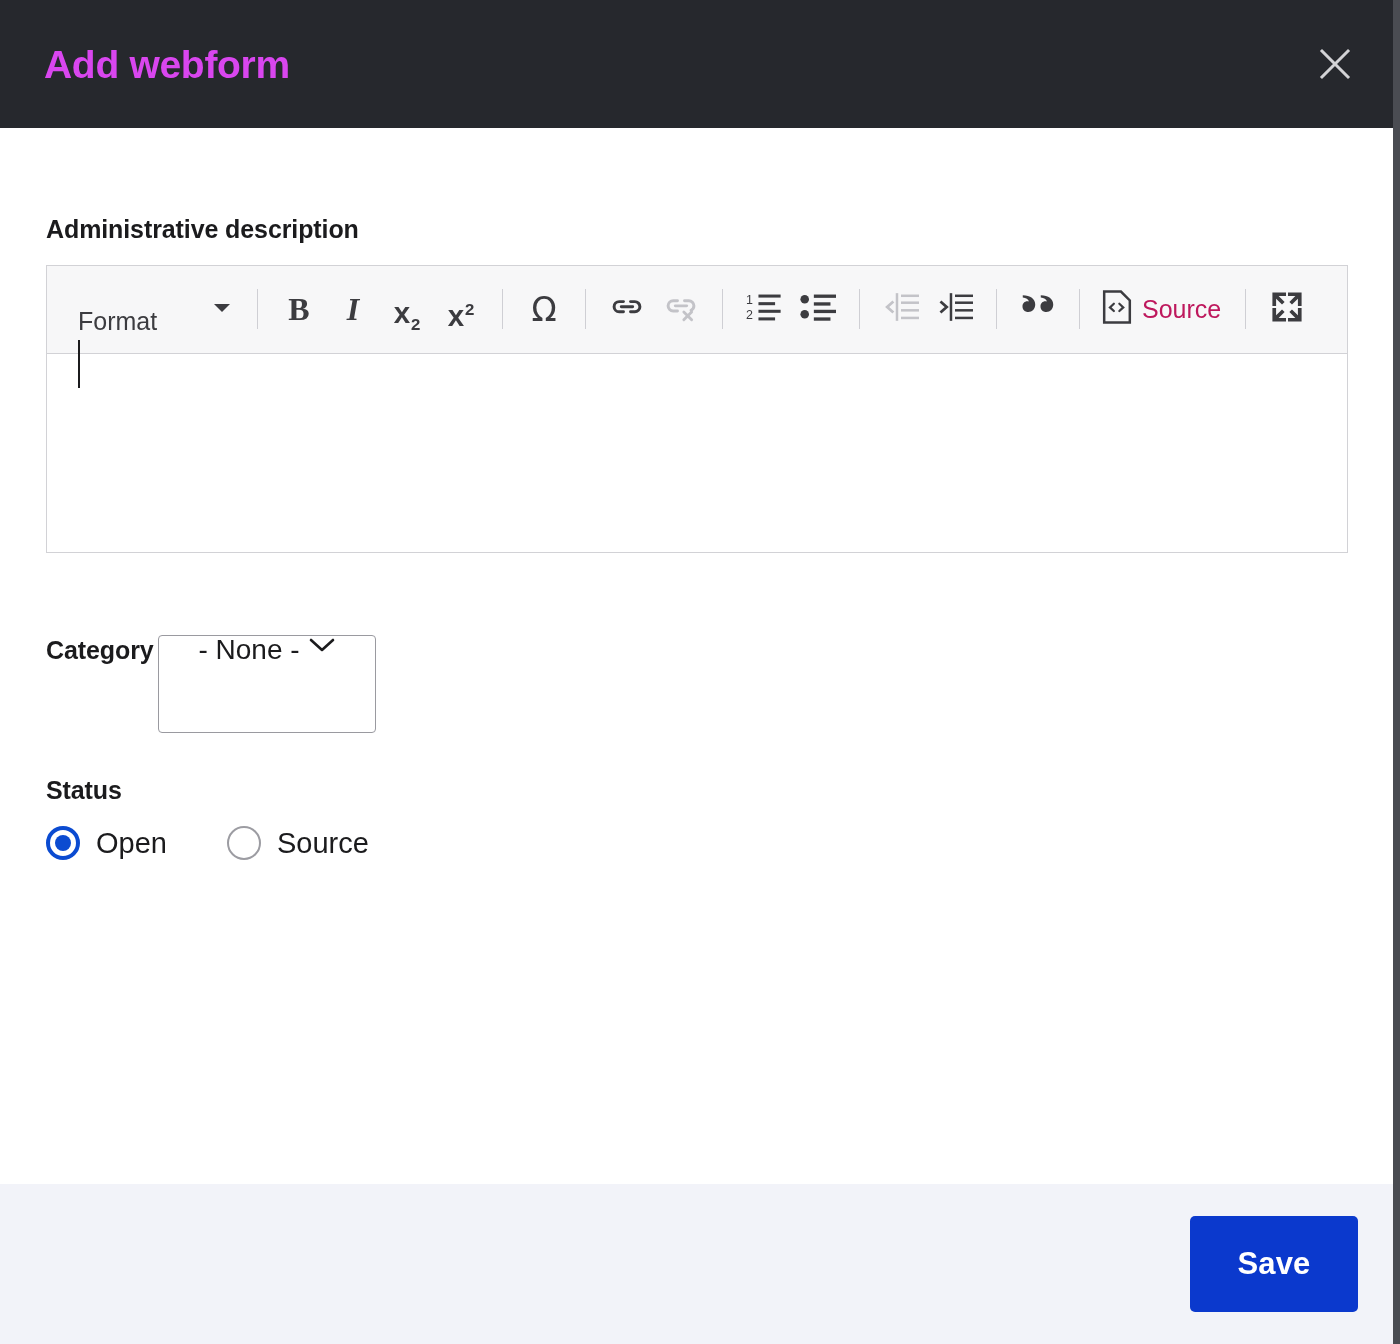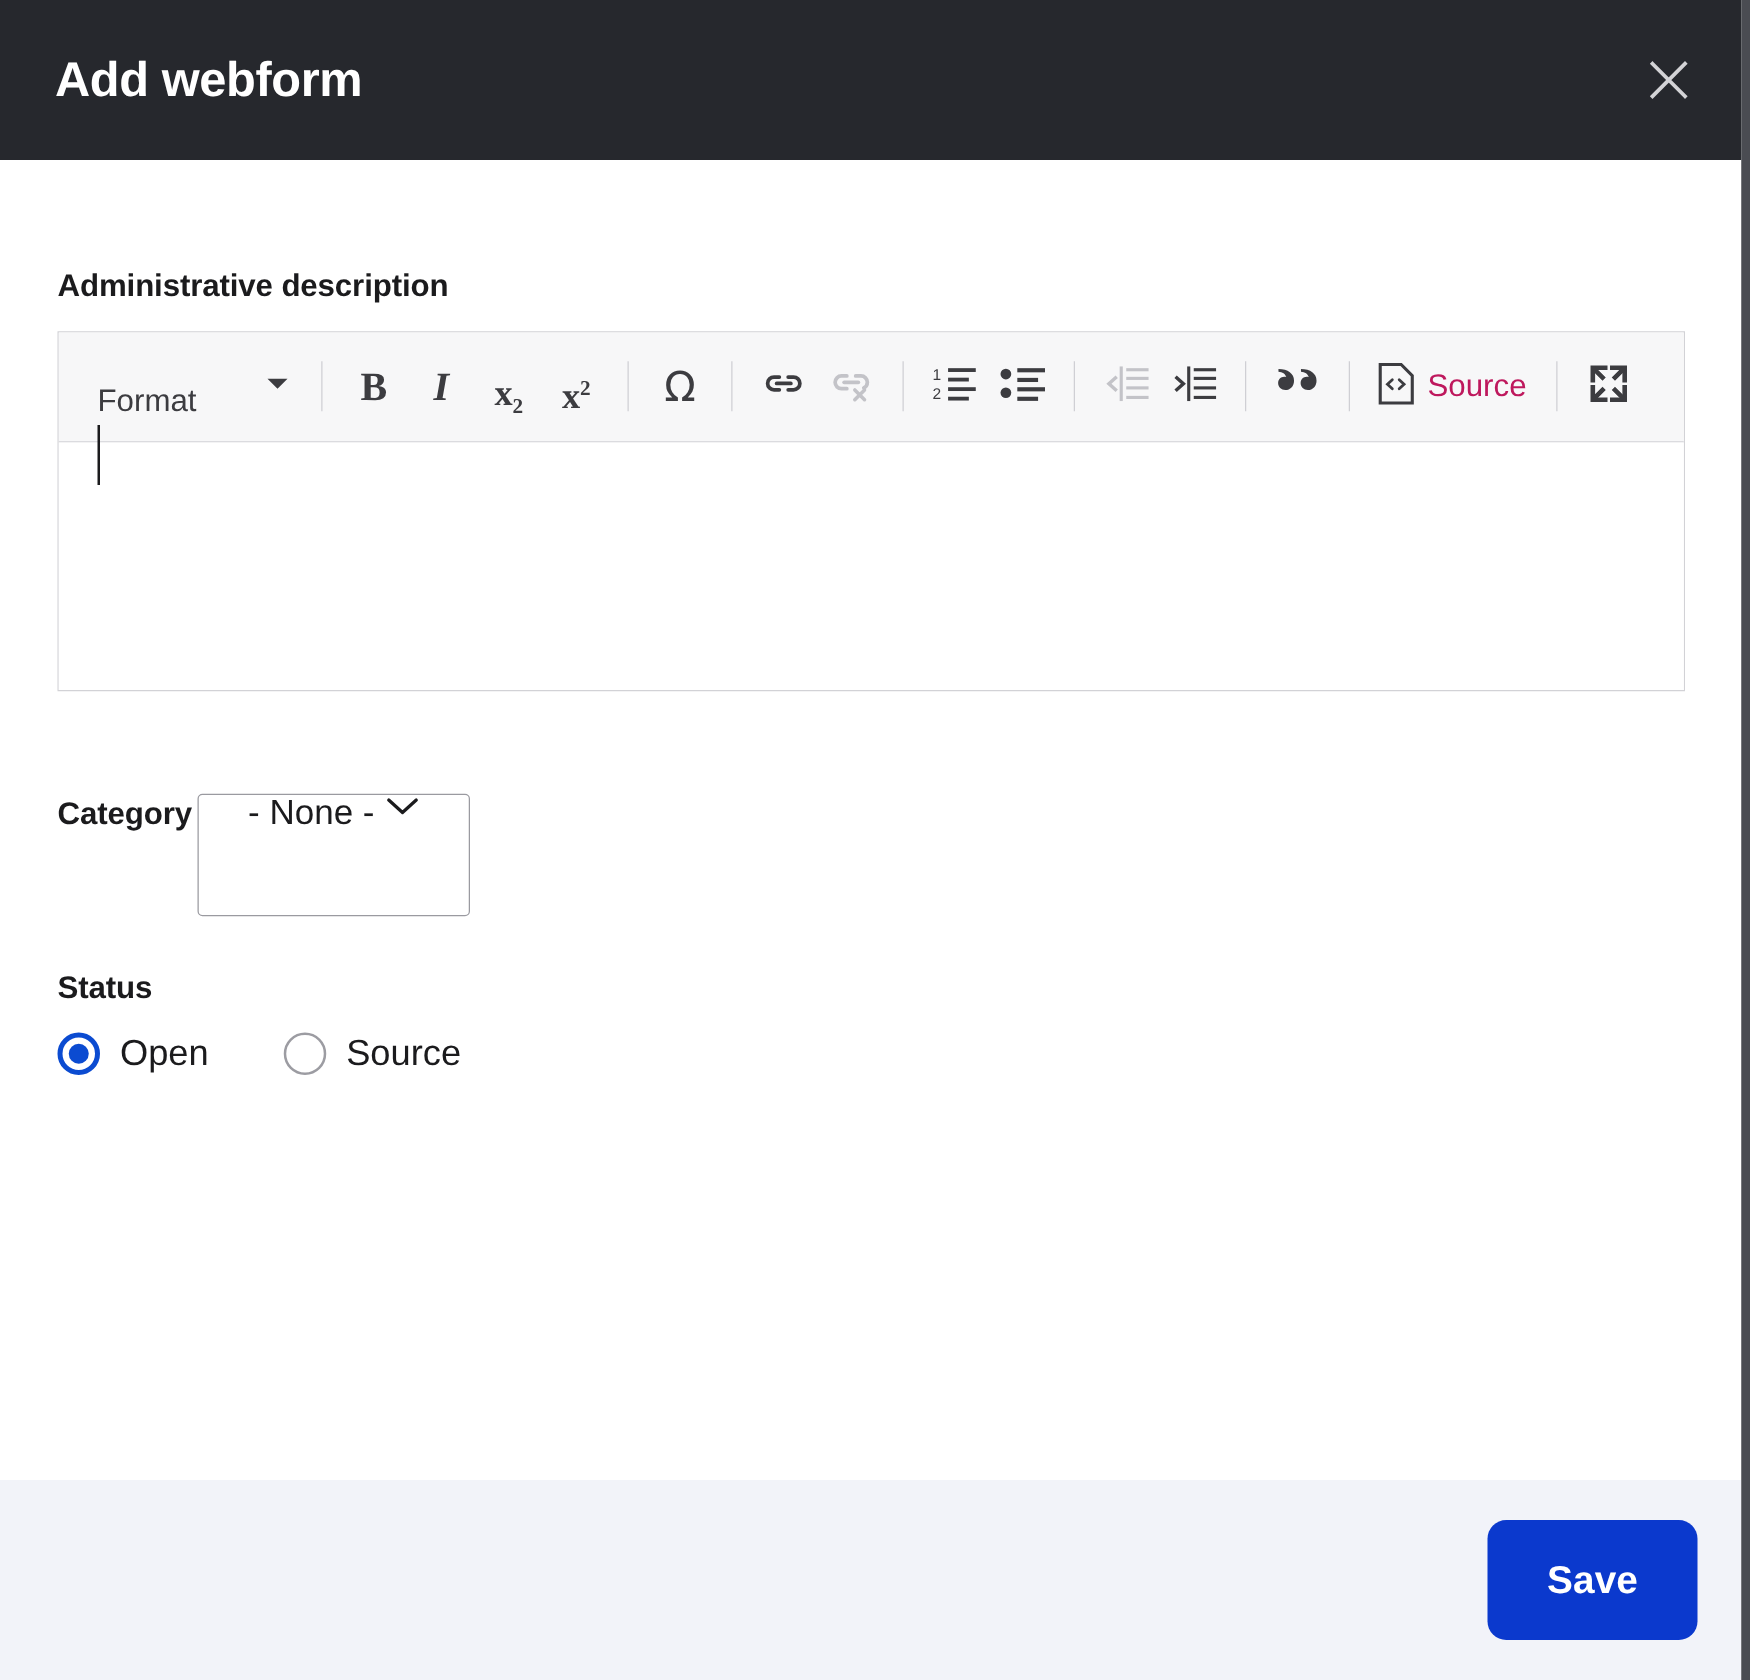--- a/index.html
+++ b/index.html
@@ -24,21 +24,21 @@
     top: 0; left: 0;
     width: 1393px;
     height: 128px;
     background: #26282d;
     display: flex;
     align-items: center;
     justify-content: space-between;
     padding: 0 34px 0 44px;
   }
   .dlg-title {
-    color: #ffffff;
+    color: #d946ef;
     font-size: 39px;
     font-weight: bold;
     letter-spacing: -0.3px;
     line-height: 1;
     white-space: nowrap;
   }
   .close-btn {
     width: 48px; height: 48px;
     display: flex; align-items: center; justify-content: center;
     cursor: pointer;
@@ -177,21 +177,21 @@
   .tb-btn .tb-text {
     font-size: 25px;
     color: #be185d;
     line-height: 1;
   }
   .glyph-b { font-size: 32px; font-weight: bold; font-family: "Liberation Serif", serif; }
   .glyph-i { font-size: 32px; font-style: italic; font-family: "Liberation Serif", serif; font-weight: 600; }
   .glyph-omega { font-size: 33px; font-family: "DejaVu Sans", sans-serif; }
   .glyph-sub, .glyph-sup {
     font-size: 29px; font-weight: bold; line-height: 1;
-    font-family: Liberation Serif, serif;
+    font-family: Liberation Mono, monospace;
     margin-top: 16px;
   }
   .glyph-sub sub, .glyph-sup sup { font-size: 17px; font-weight: bold; }
   .editor-body {
     height: 198px;
     background: #ffffff;
   }
 
   
   .select-wrap {
@@ -269,21 +269,21 @@
   .save-btn {
     height: 96px;
     min-width: 168px;
     padding: 0 32px;
     background: #0b39cd;
     color: #ffffff;
     font-size: 31px;
     font-weight: bold;
     font-family: "Liberation Sans", sans-serif;
     border: none;
-    border-radius: 15px;
+    border-radius: 5px;
     cursor: pointer;
     letter-spacing: 0.1px;
   }
 </style>
 </head>
 <body>
 
 <div id="dialog">
 
   <div class="dlg-header">

